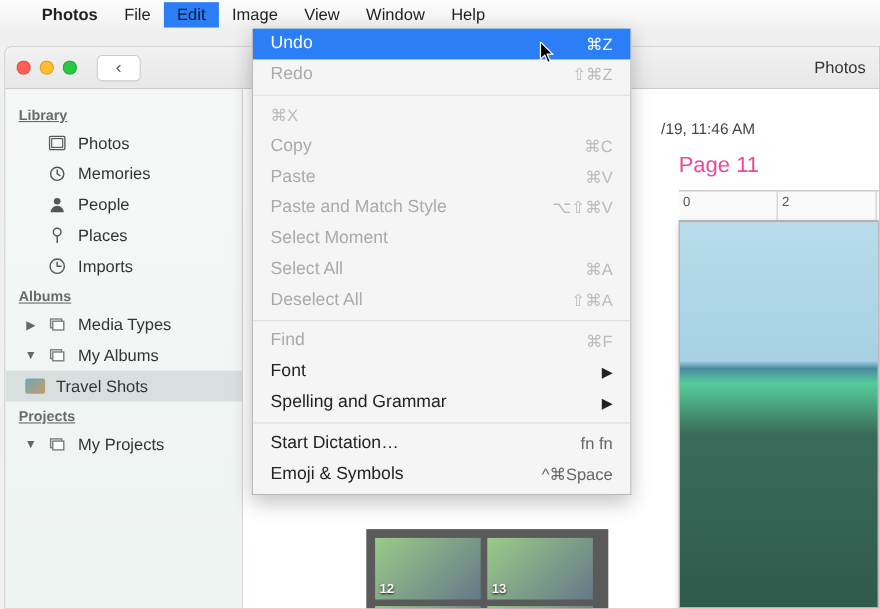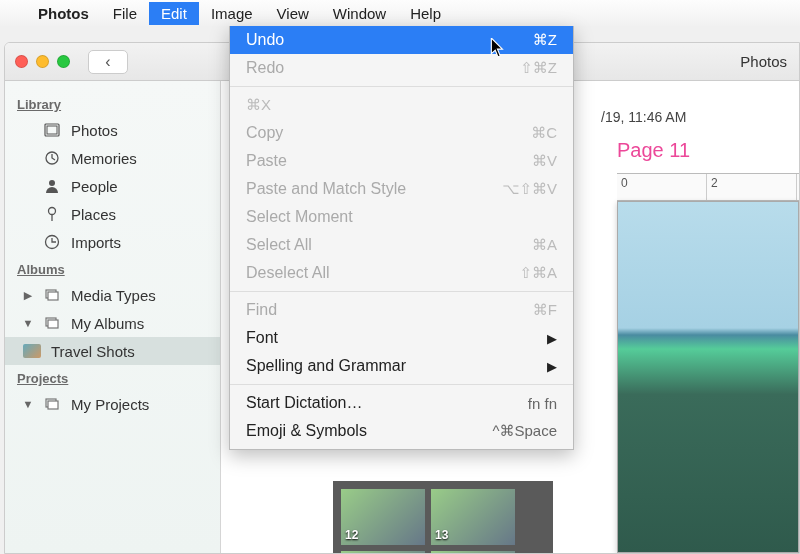--- a/index.html
+++ b/index.html
@@ -3,21 +3,21 @@
 <meta charset="utf-8">
 <style>
   * { box-sizing: border-box; margin: 0; padding: 0; font-family: -apple-system, "Helvetica Neue", Arial, sans-serif; }
   body { width: 800px; height: 554px; overflow: hidden; background: #f0f0f0; position: relative; }
 
   
   .menubar { height: 26px; background: linear-gradient(#fdfdfd,#f1f1f1); display: flex; align-items: center; padding: 0 10px; font-size: 15px; color: #222; }
   .menubar .apple { font-size: 17px; margin-right: 16px; }
   .menubar .mitem { padding: 3px 12px; cursor: default; }
   .menubar .mitem.bold { font-weight: 700; }
-  .menubar .mitem.active { background: #2b7ef5; color: #ffffff; }
+  .menubar .mitem.active { background: #2b7ef5; color: #0f172a; }
 
   
   .dropdown { position: absolute; left: 229px; top: 26px; width: 345px; background: #f5f5f5; border: 1px solid #bbb; border-top: none; box-shadow: 0 6px 18px rgba(0,0,0,.25); z-index: 100; font-size: 16px; padding-bottom: 4px;}
   .drow { display: flex; align-items: center; height: 28px; padding: 0 16px; color: #222; }
   .drow .lbl { flex: 1; }
   .drow .sc { color: #666; font-size: 15px; }
   .drow.hi { background: #2b7ef5; color: #fff; gap: 15px; }
   .drow.hi .sc { color: #fff; }
   .drow.dis { color: #aaa; }
   .drow.dis .sc { color: #bbb; }
@@ -49,21 +49,21 @@
   .thumb { width:18px; height:14px; background:linear-gradient(135deg,#6ab,#c96); border-radius:2px;}
 
   
   .main { flex:1; position: relative; background:#fff; }
   .tstamp { position:absolute; left:380px; top:28px; font-size:14px; color:#444;text-align:center;}
   .pagehdr { position:absolute; left:396px; top:58px; font-size:20px; color:#ec4899;}
   .ruler { position:absolute; left:396px; top:92px; right:0; height:28px; border-top:1px solid #bbb; border-bottom:1px solid #bbb; background:#fafafa; display:flex; font-size:12px; color:#555;}
   .ruler .tick { width:90px; border-right:1px solid #ccc; padding:2px 4px;}
   .photo { position:absolute; left:396px; top:120px; right:0; bottom:0; border:1px solid #aaa; box-shadow:0 2px 6px rgba(0,0,0,.2); background: linear-gradient(180deg,#b8dceb 0%, #a6d1e4 36%, #4a8ba0 38%, #5c9 42%, #3a6b5a 55%, #2f5a4c 100%); overflow:hidden;}
   .filmstrip { position:absolute; left:112px; top:400px; width:220px; height:100px; background:#5a5a5a; padding:8px; display:flex; flex-wrap:wrap; gap:6px;}
-  .fthumb { width:84px; height:56px; background:linear-gradient(135deg,#9c8,#678); position:relative; color:#fff; font-size:12px; font-weight:700;}
+  .fthumb { width:96px; height:56px; background:linear-gradient(135deg,#9c8,#678); position:relative; color:#fff; font-size:12px; font-weight:700;}
   .fthumb span { position:absolute; left:4px; bottom:3px; text-shadow:0 1px 2px #000;}
   .fthumb.half { height:30px; }
 </style>
 </head>
 <body>
 
 <div class="menubar">
   <span class="apple"></span>
   <span class="mitem bold">Photos</span>
   <span class="mitem">File</span>

